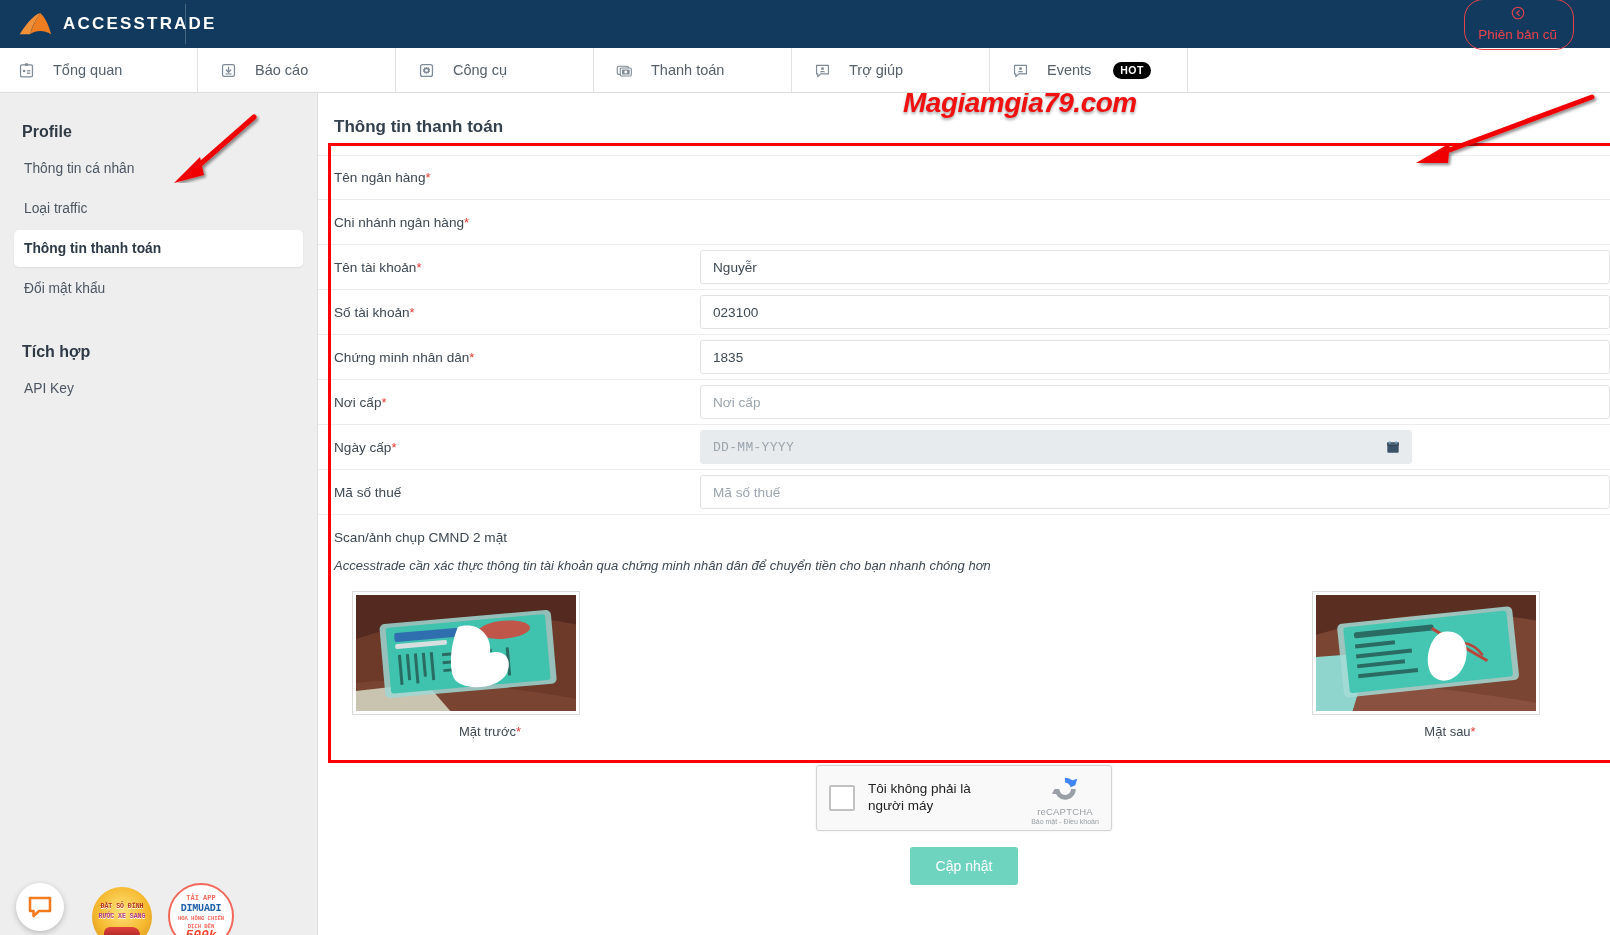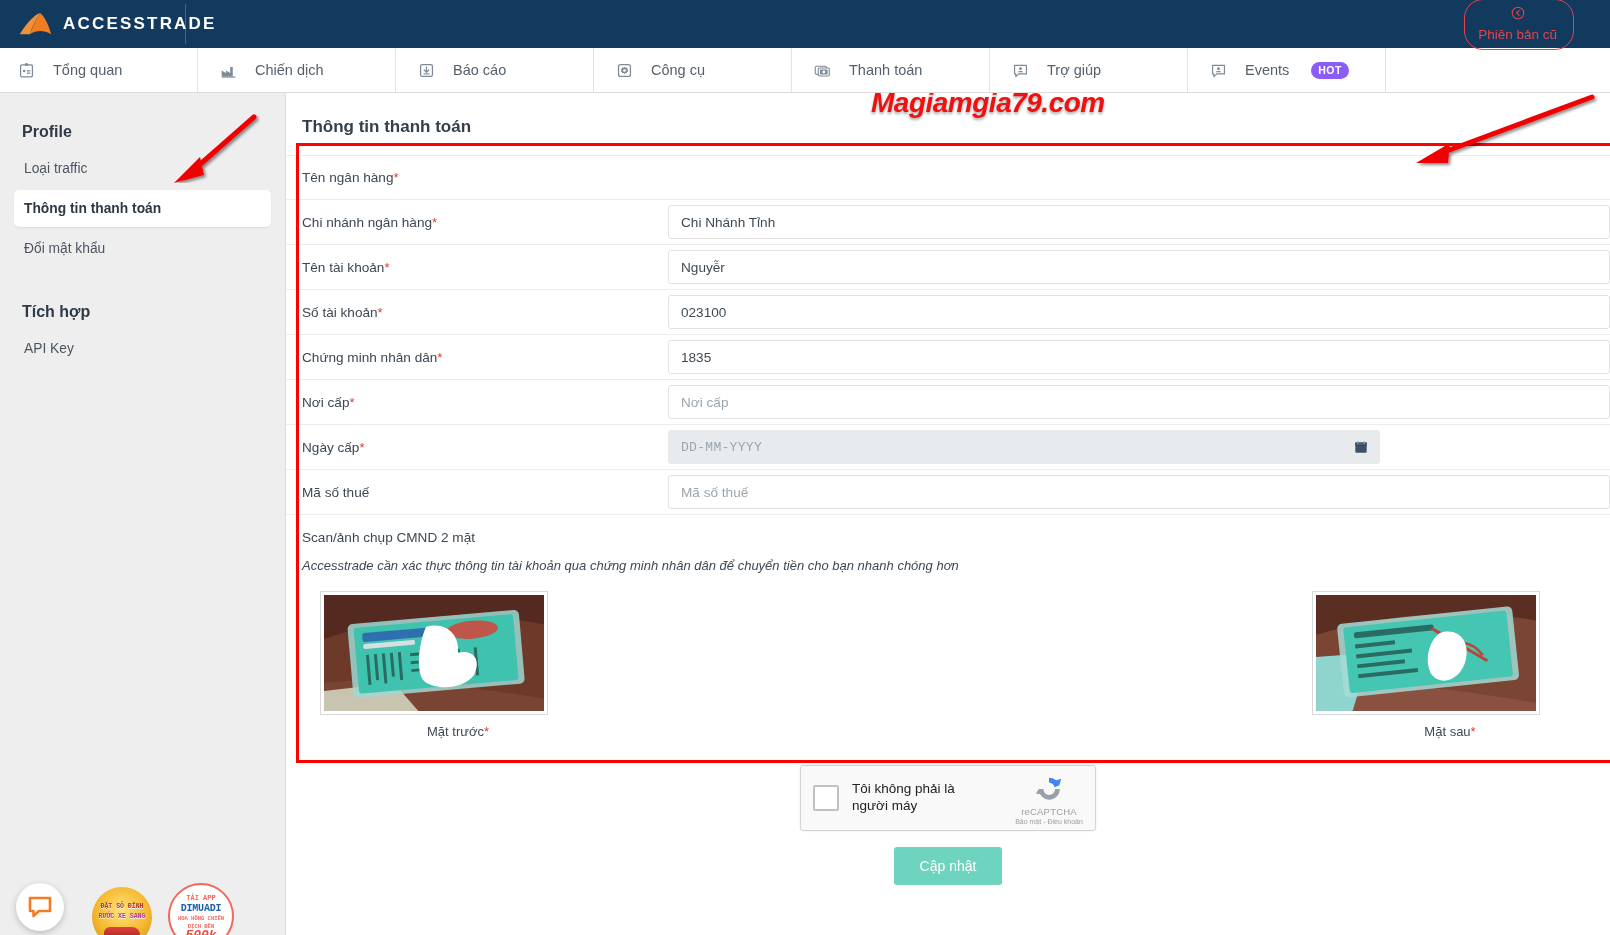--- a/index.html
+++ b/index.html
@@ -48,31 +48,31 @@
     display:flex; align-items:center; gap:18px;
     padding:0 22px;
     border-right:1px solid #e3e3e3;
     color:#55606b; font-size:14.5px;
     cursor:pointer; white-space:nowrap;
     min-width:198px;
   }
   .navtab:first-child { padding-left:18px; }
   .navtab .nic { width:17px; height:17px; flex:none; display:block; }
   .hot-badge {
-    background:#8b5cf6; color:#fff; font-size:10.5px; font-weight:bold;
+    background:#000000; color:#fff; font-size:10.5px; font-weight:bold;
     border-radius:9px; padding:2px 7px 3px; letter-spacing:.4px;
     margin-left:4px;
   }
 
   
   .shell { display:flex; height:842px; background:#eeeeee; }
 
   
   .sidebar {
-    width:286px; flex:none; background:#eeeeee;
+    width:318px; flex:none; background:#eeeeee;
     border-right:1px solid #dddddd;
     padding:20px 14px 0 14px; position:relative;
   }
   .side-group {
     font-size:16px; color:#2f3a46; font-weight:bold;
     padding:6px 0 6px 8px; margin-top:4px;
   }
   .side-group.second { margin-top:30px; }
   .side-item {
     font-size:13.8px; color:#4c5662;
@@ -254,27 +254,20 @@
     <svg class="nic" viewBox="0 0 20 20">
       <rect x="3" y="3.5" width="14" height="14" rx="1.6" fill="none" stroke="#7e8a96" stroke-width="1.5"></rect>
       <rect x="8" y="1.5" width="4" height="3" rx="1" fill="#7e8a96"></rect>
       <circle cx="7.2" cy="10.5" r="1.5" fill="#7e8a96"></circle>
       <rect x="10.5" y="9.6" width="4" height="1.5" fill="#7e8a96"></rect>
       <rect x="10.5" y="12.4" width="4" height="1.5" fill="#7e8a96"></rect>
     </svg>
     <span>Tổng quan</span>
   </div>
 
-  <div class="navtab">
-    <svg class="nic" viewBox="0 0 20 20">
-      <path d="M2 17 V10 L7 13 V10 L12 13 V6 H15 V17 Z" fill="#7e8a96"></path>
-      <rect x="2" y="17" width="16" height="1.4" fill="#7e8a96"></rect>
-    </svg>
-    <span>Chiến dịch</span>
-  </div>
 
   <div class="navtab">
     <svg class="nic" viewBox="0 0 20 20">
       <rect x="3" y="3" width="14" height="14" rx="2" fill="none" stroke="#7e8a96" stroke-width="1.5"></rect>
       <path d="M10 6 V12 M7.3 9.4 L10 12.2 L12.7 9.4" fill="none" stroke="#7e8a96" stroke-width="1.5" stroke-linecap="round" stroke-linejoin="round"></path>
       <rect x="6.5" y="13.4" width="7" height="1.3" fill="#7e8a96"></rect>
     </svg>
     <span>Báo cáo</span>
   </div>
 
@@ -315,20 +308,21 @@
     <span>Events</span>
     <span class="hot-badge">HOT</span>
   </div>
 
 </div>
 
 <div class="shell">
 
   <div class="sidebar">
     <div class="side-group">Profile</div>
+    <div class="side-item">Thông tin cá nhân</div>
     <div class="side-item">Loại traffic</div>
     <div class="side-item active">Thông tin thanh toán</div>
     <div class="side-item">Đổi mật khẩu</div>
 
     <div class="side-group second">Tích hợp</div>
     <div class="side-item">API Key</div>
 
     <svg class="arrow-svg" style="left:150px; top:20px; width:110px; height:70px;" viewBox="0 0 110 70">
       <defs>
         <filter id="sh1" x="-30%" y="-30%" width="170%" height="170%">
@@ -350,23 +344,20 @@
 
       <div class="frow">
         <div class="flabel">
           <span>Tên ngân hàng</span><span class="req">*</span>
         </div>
       </div>
 
       <div class="frow">
         <div class="flabel">
           <span>Chi nhánh ngân hàng</span><span class="req">*</span>
-        </div>
-        <div class="fctl">
-          <input class="finput" type="text" value="Chi Nhánh Tỉnh" style="">
         </div>
       </div>
 
       <div class="frow">
         <div class="flabel">
           <span>Tên tài khoản</span><span class="req">*</span>
         </div>
         <div class="fctl">
           <input class="finput" type="text" value="Nguyễr" style="">
         </div>

